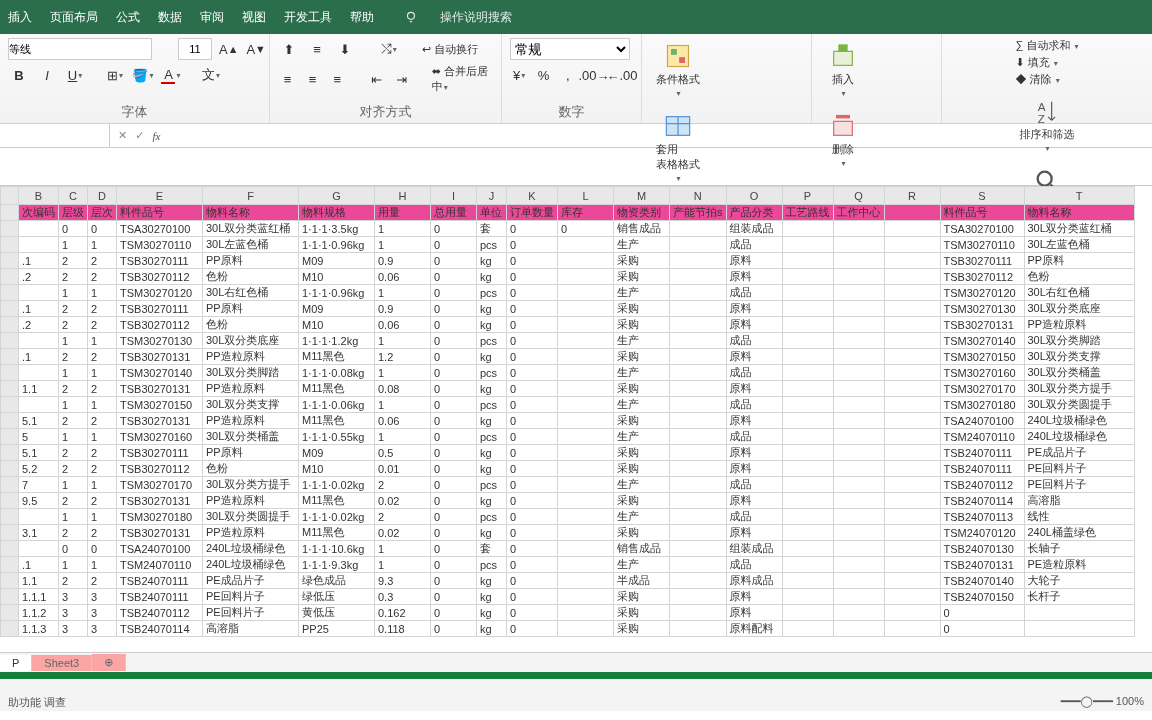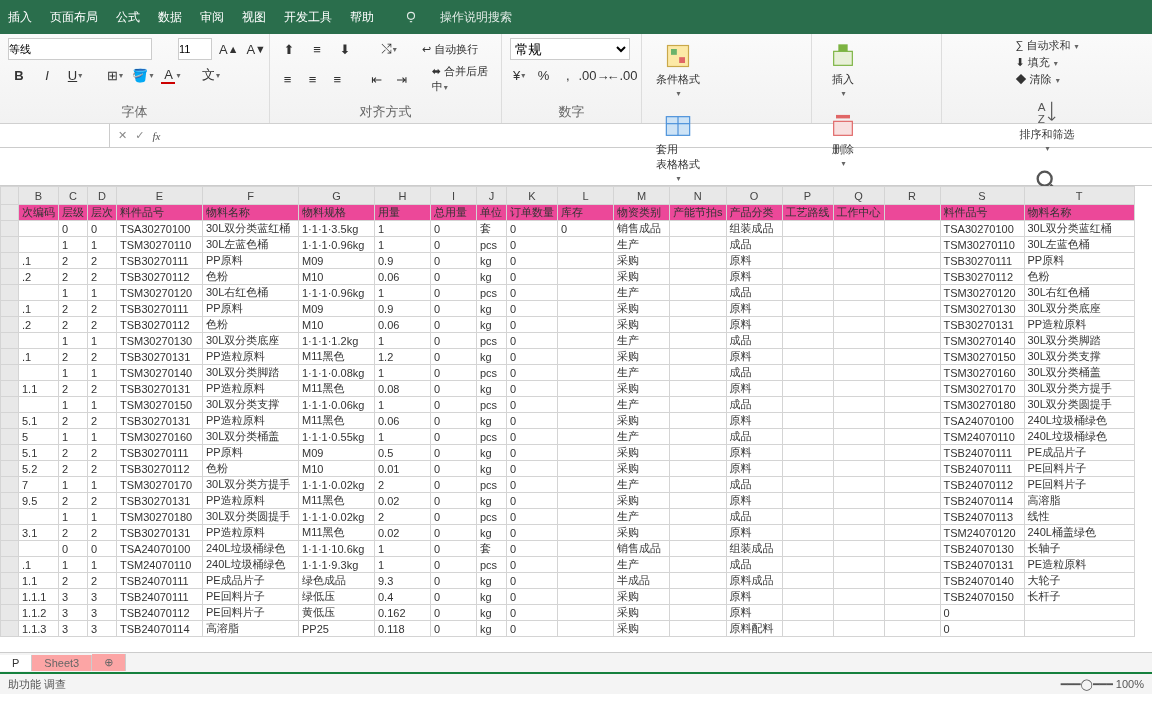--- a/index.html
+++ b/index.html
@@ -9,21 +9,21 @@
 .menubar .search{margin-left:12px;display:flex;align-items:center;gap:22px;opacity:.85}
 .menubar .search svg{width:14px;height:14px}
 .ribbon{background:linear-gradient(#fafafa,#f2f2f2);border-bottom:1px solid #d0d0d0;height:90px;display:flex}
 .rgroup{border-right:1px solid #ddd;padding:4px 8px 2px 8px;display:flex;flex-direction:column;justify-content:space-between;min-width:60px}
 .rgroup .ctrls{display:flex;flex-direction:column;gap:4px;flex:1}
 .rgroup .row{display:flex;align-items:center;gap:6px}
 .rgroup .label{text-align:center;font-size:13px;color:#666;padding-top:2px}
 .fontbox{display:flex;align-items:center}
 .fontbox select,.fontbox input{height:22px;border:1px solid #ccc;background:#fff;font-size:11px}
 .fontname{width:150px}
-.fontsize{width:34px;margin-left:20px;text-align:left}
+.fontsize{width:34px;margin-left:20px;text-align:center}
 .iconbtn{width:22px;height:22px;display:inline-flex;align-items:center;justify-content:center;border:1px solid transparent;cursor:pointer;font-size:13px}
 .bigbtn{display:flex;flex-direction:column;align-items:center;gap:2px;padding:4px 6px;cursor:pointer;font-size:11px;min-width:46px}
 .bigbtn svg{width:28px;height:28px}
 .numfmt{width:120px;height:22px;border:1px solid #ccc;background:#fff}
 .dd{font-size:8px;color:#666;margin-left:1px}
 .fxbar{height:24px;border-bottom:1px solid #ccc;display:flex;align-items:center}
 .fxbar .nbox{width:110px;border-right:1px solid #ccc;height:100%;display:flex;align-items:center;padding:0 6px}
 .fxbar .fxicons{display:flex;align-items:center;gap:8px;padding:0 8px;color:#888}
 .fxbar .fx{font-style:italic;font-family:serif;color:#555}
 .fxbar .fval{padding:0 8px;flex:1}
@@ -35,21 +35,21 @@
 tr.hdr td{background:#ec4899}
 tbody tr td:first-child{background:#e8e8e8;text-align:center;color:#444}
 .col-rn{width:18px}.col-b{width:32px}.col-c{width:28px}.col-d{width:28px}
 .col-e{width:86px}.col-f{width:96px}.col-g{width:76px}.col-h{width:56px}
 .col-i{width:46px}.col-j{width:30px}.col-k{width:44px}.col-l{width:56px}
 .col-m{width:56px}.col-n{width:50px}.col-o{width:56px}.col-p{width:50px}
 .col-q{width:50px}.col-r{width:56px}.col-s{width:84px}.col-t{width:110px}
 .tabs{height:20px;border-top:1px solid #ccc;display:flex;align-items:center;background:#f4f4f4;font-size:11px}
 .tabs .tab{padding:2px 12px;border-right:1px solid #ccc;background:#fff;cursor:pointer}
 .tabs .tab.inactive{background:#fca5a5;color:#666}
-.status{height:22px;border-top:2px solid #15803d;background:#f4f4f4;display:flex;align-items:center;padding:1px 8px;font-size:11px;color:#555;justify-content:space-between}
+.status{height:22px;border-top:7px solid #15803d;background:#f4f4f4;display:flex;padding:16px 8px;font-size:11px;color:#555;justify-content:space-between}
 .underline-a{border-bottom:2px solid #c00;display:inline-block;width:14px;text-align:center}
 </style>
 </head>
 <body>
 
 <div class="menubar">
   <span>插入</span>
   <span>页面布局</span>
   <span>公式</span>
   <span>数据</span>
@@ -824,21 +824,21 @@
           <td>大轮子</td>
         </tr>
         <tr>
           <td></td>
           <td>1.1.1</td>
           <td>3</td>
           <td>3</td>
           <td>TSB24070111</td>
           <td>PE回料片子</td>
           <td>绿低压</td>
-          <td>0.4</td>
+          <td>0.3</td>
           <td>0</td>
           <td>kg</td>
           <td>0</td>
           <td></td>
           <td>采购</td>
           <td></td>
           <td>原料</td>
           <td></td>
           <td></td>
           <td></td>

